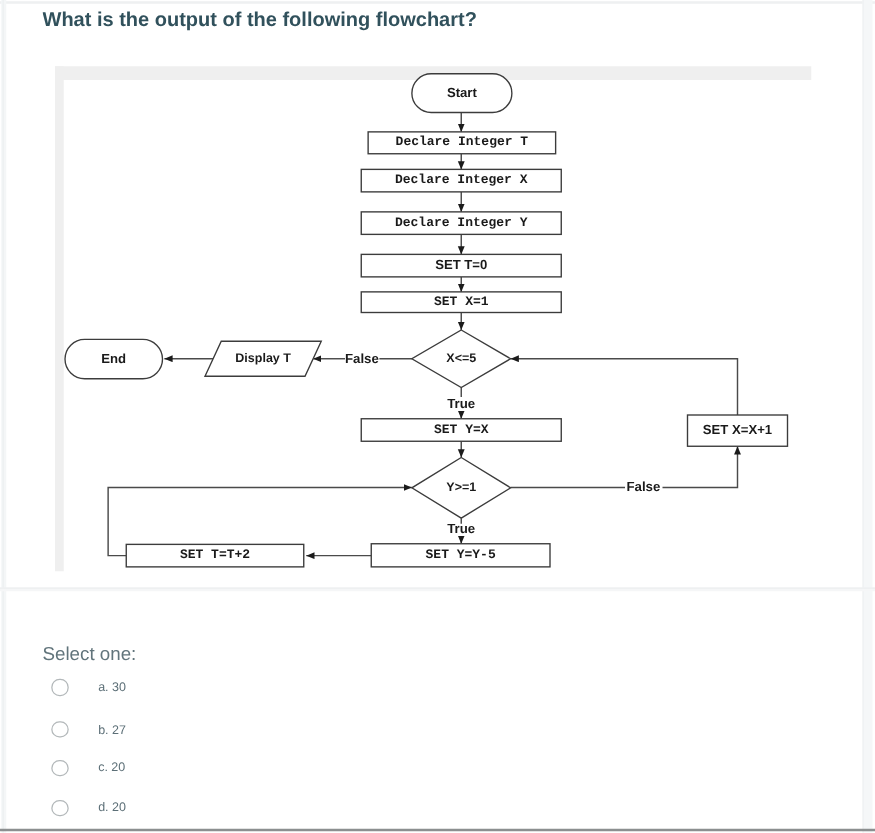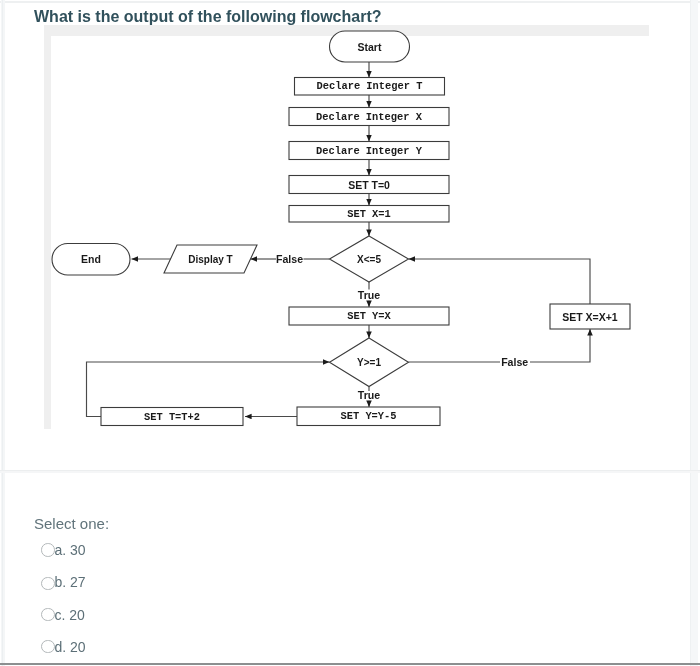--- a/index.html
+++ b/index.html
@@ -5,33 +5,33 @@
   html,body{margin:0;padding:0;}
   body{width:700px;height:666px;background:#ffffff;font-family:"Liberation Sans",sans-serif;overflow:hidden;}
   .page{position:relative;width:700px;height:666px;background:#fff;-webkit-font-smoothing:antialiased;}
   .qtext,.selone,.optlabel,svg text{will-change:opacity;opacity:0.999;}
   .edge-left{position:absolute;left:1px;top:0;width:4px;height:666px;background:#f4f6f7;}
   .edge-left2{position:absolute;left:2px;top:0;width:1px;height:666px;background:#eceff1;}
   .edge-right{position:absolute;left:690px;top:0;width:8px;height:666px;background:#f5f7f8;}
   .edge-right2{position:absolute;left:690px;top:0;width:1px;height:666px;background:#eef1f2;}
   .edge-top{position:absolute;left:0;top:1px;width:700px;height:2px;background:#eef0f1;}
   .qtext{position:absolute;left:34px;top:9px;font-size:16px;font-weight:bold;color:#31515c;line-height:16px;}
-  .flowwrap{position:absolute;left:43px;top:24px;width:606px;height:405px;}
+  .flowwrap{position:absolute;left:43px;top:52px;width:606px;height:405px;}
   .flowtop{position:absolute;left:0.5px;top:1px;width:605.5px;height:11px;background:#efefef;}
   .flowleft{position:absolute;left:0.5px;top:1px;width:7px;height:404px;background:#efefef;}
   .flowsvg{position:absolute;left:0;top:0;}
   .divider{position:absolute;left:0;top:470px;width:700px;height:3px;background:#f5f6f7;}
   .divider2{position:absolute;left:0;top:470px;width:700px;height:1px;background:#eceeef;}
   .bottomline{position:absolute;left:0;top:663px;width:700px;height:2px;background:#8c8f90;}
   .answers{position:absolute;left:34px;top:517px;}
   .selone{font-size:15px;color:#61747b;line-height:13px;text-align:right;}
   .opt{position:absolute;left:7px;display:flex;align-items:center;height:14px;}
   .opt1{top:26px;} .opt2{top:59px;align-items:flex-end;} .opt3{top:90.5px;} .opt4{top:122.5px;}
   .radio{width:13.5px;height:13.5px;border:1.2px solid #b3b8ba;border-radius:50%;box-sizing:border-box;background:#fff;flex:none;}
-  .optlabel{margin-left:0;font-size:14px;color:#5c6f77;white-space:nowrap;}
+  .optlabel{margin-left:24px;font-size:10px;color:#5c6f77;white-space:nowrap;}
   text.mono{font-family:"Liberation Mono","DejaVu Sans Mono",monospace;font-weight:bold;}
   text.sans{font-family:"Liberation Sans",sans-serif;font-weight:bold;}
 </style>
 </head>
 <body>
 
 <div class="page">
   <div class="edge-top"></div>
   <div class="edge-left"></div>
   <div class="edge-left2"></div>

